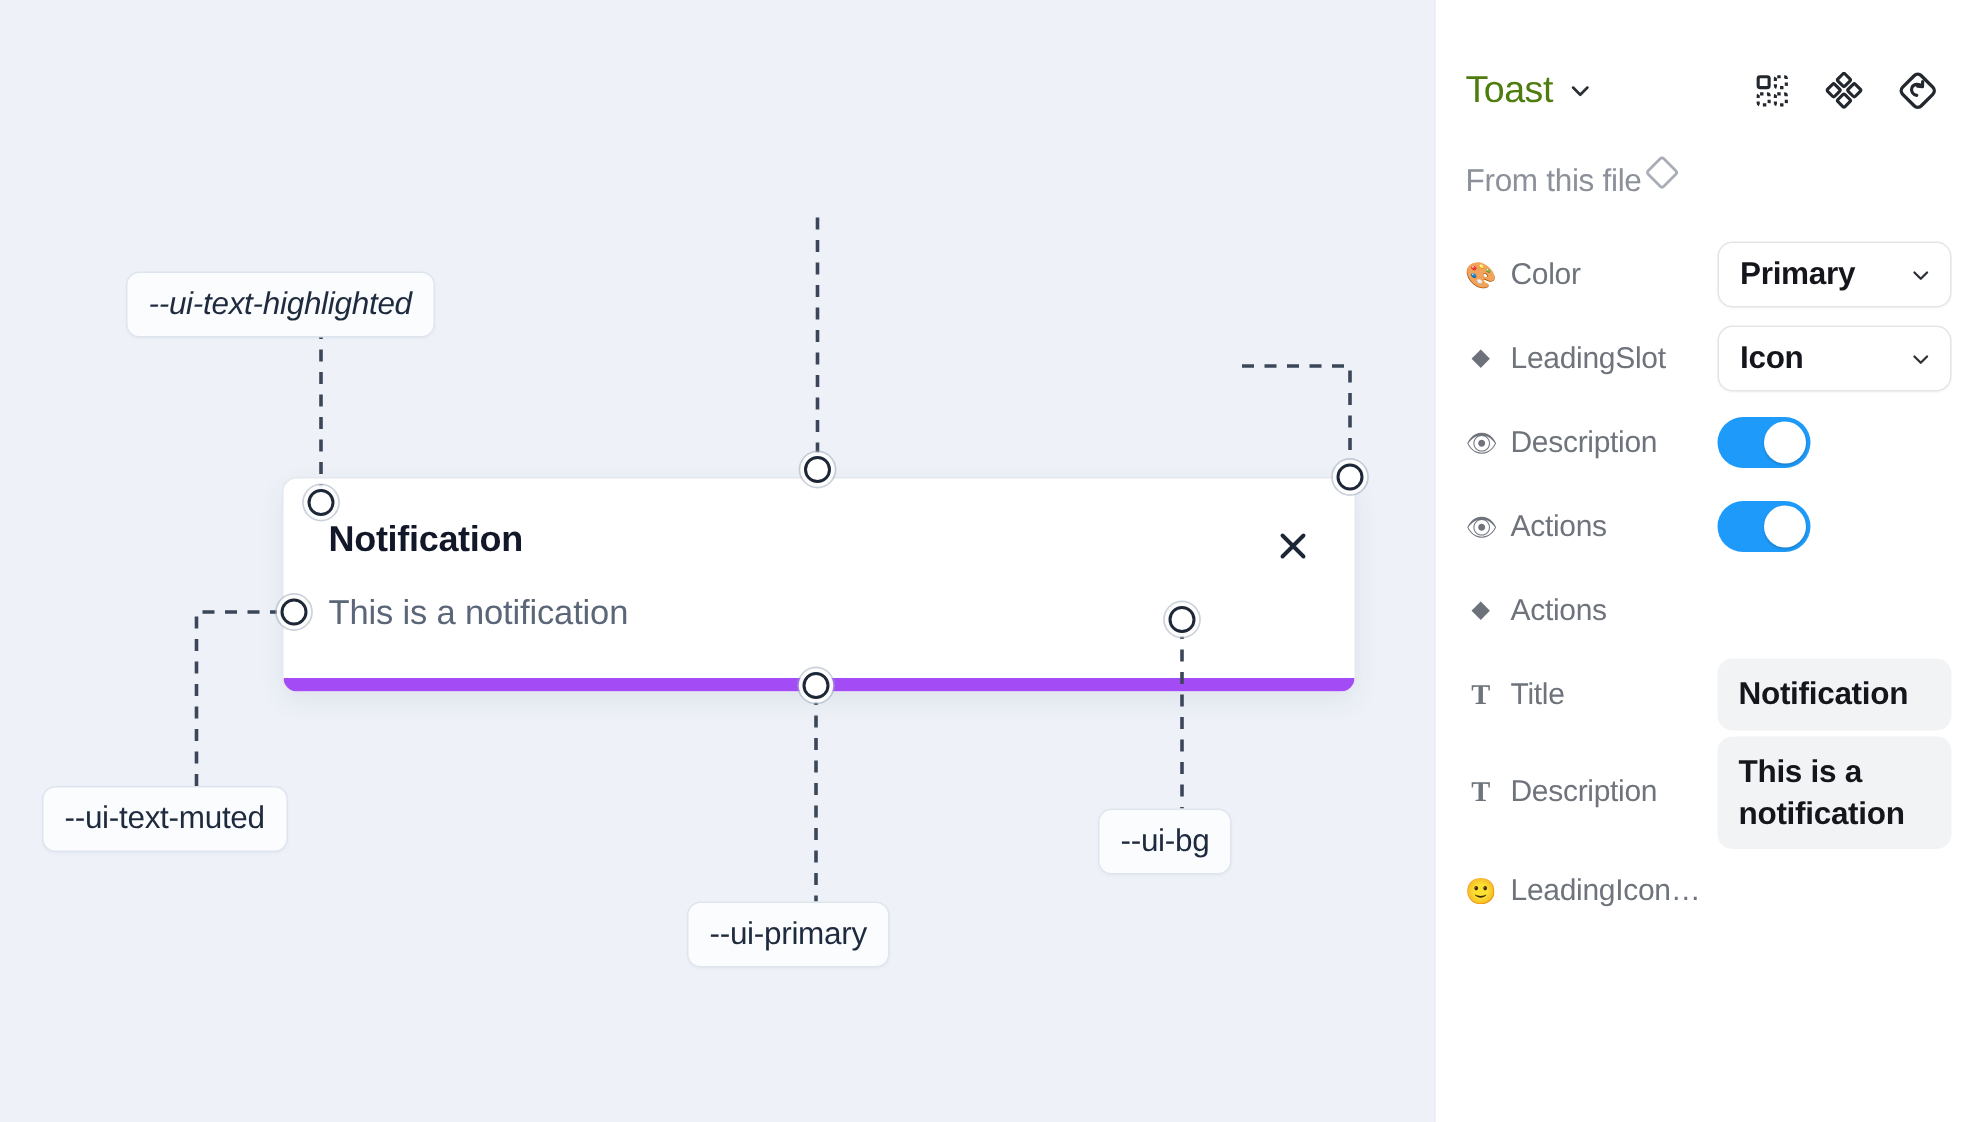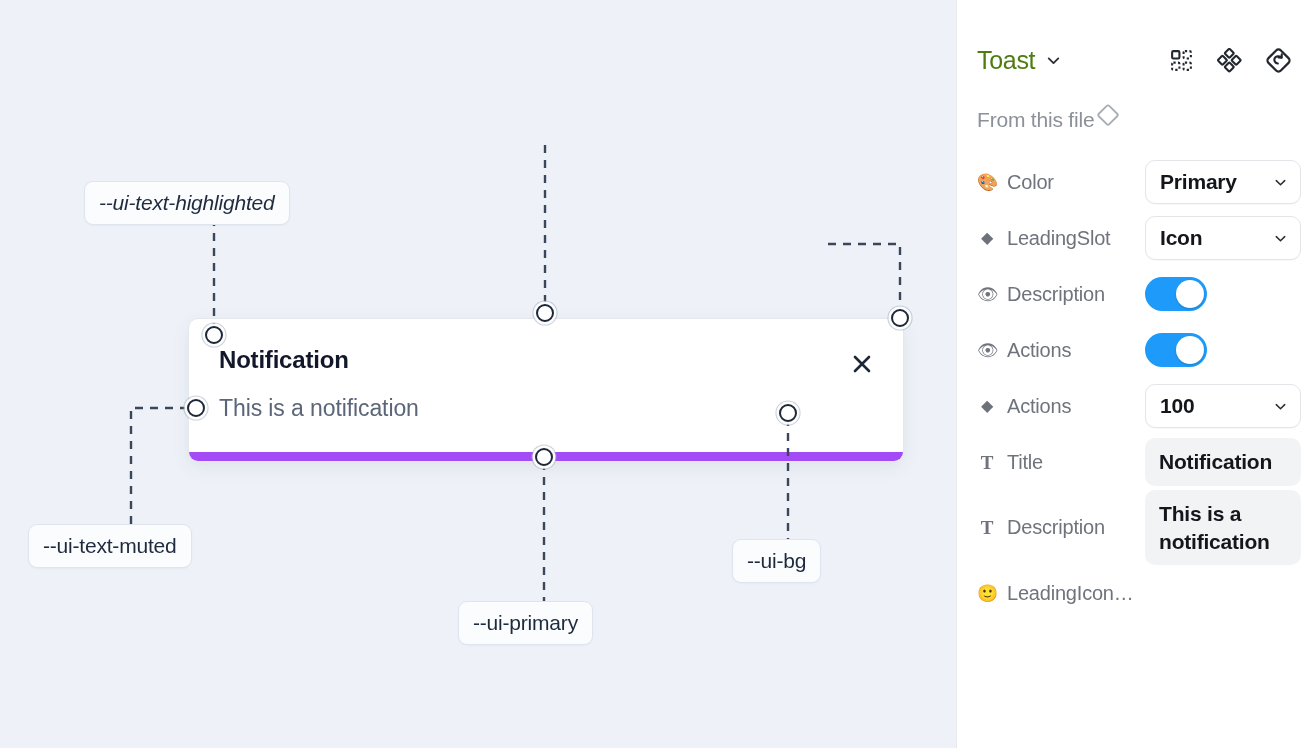--- a/index.html
+++ b/index.html
@@ -337,30 +337,20 @@
               <span class="knob"></span>
             </div>
         </div>
       </div>
 
       <div class="prop-row">
         <div class="prop-label">
           <span class="prop-icon diamond">◆</span>
           <span>Actions</span>
         </div>
-        <div class="prop-ctl">
-          <div class="select">
-            <span class="sel-val">100</span>
-            <span class="sel-caret">
-              <svg width="15" height="15" viewBox="0 0 16 16" fill="none">
-                  <path d="M3.5 6 L8 10.5 L12.5 6" stroke="#2b2f36" stroke-width="1.6" stroke-linecap="round" stroke-linejoin="round"></path>
-                </svg>
-            </span>
-          </div>
-        </div>
       </div>
 
       <div class="prop-row">
         <div class="prop-label">
           <span class="prop-icon serif-t">T</span>
           <span>Title</span>
         </div>
         <div class="prop-ctl">
           <div class="textfield">Notification</div>
         </div>

